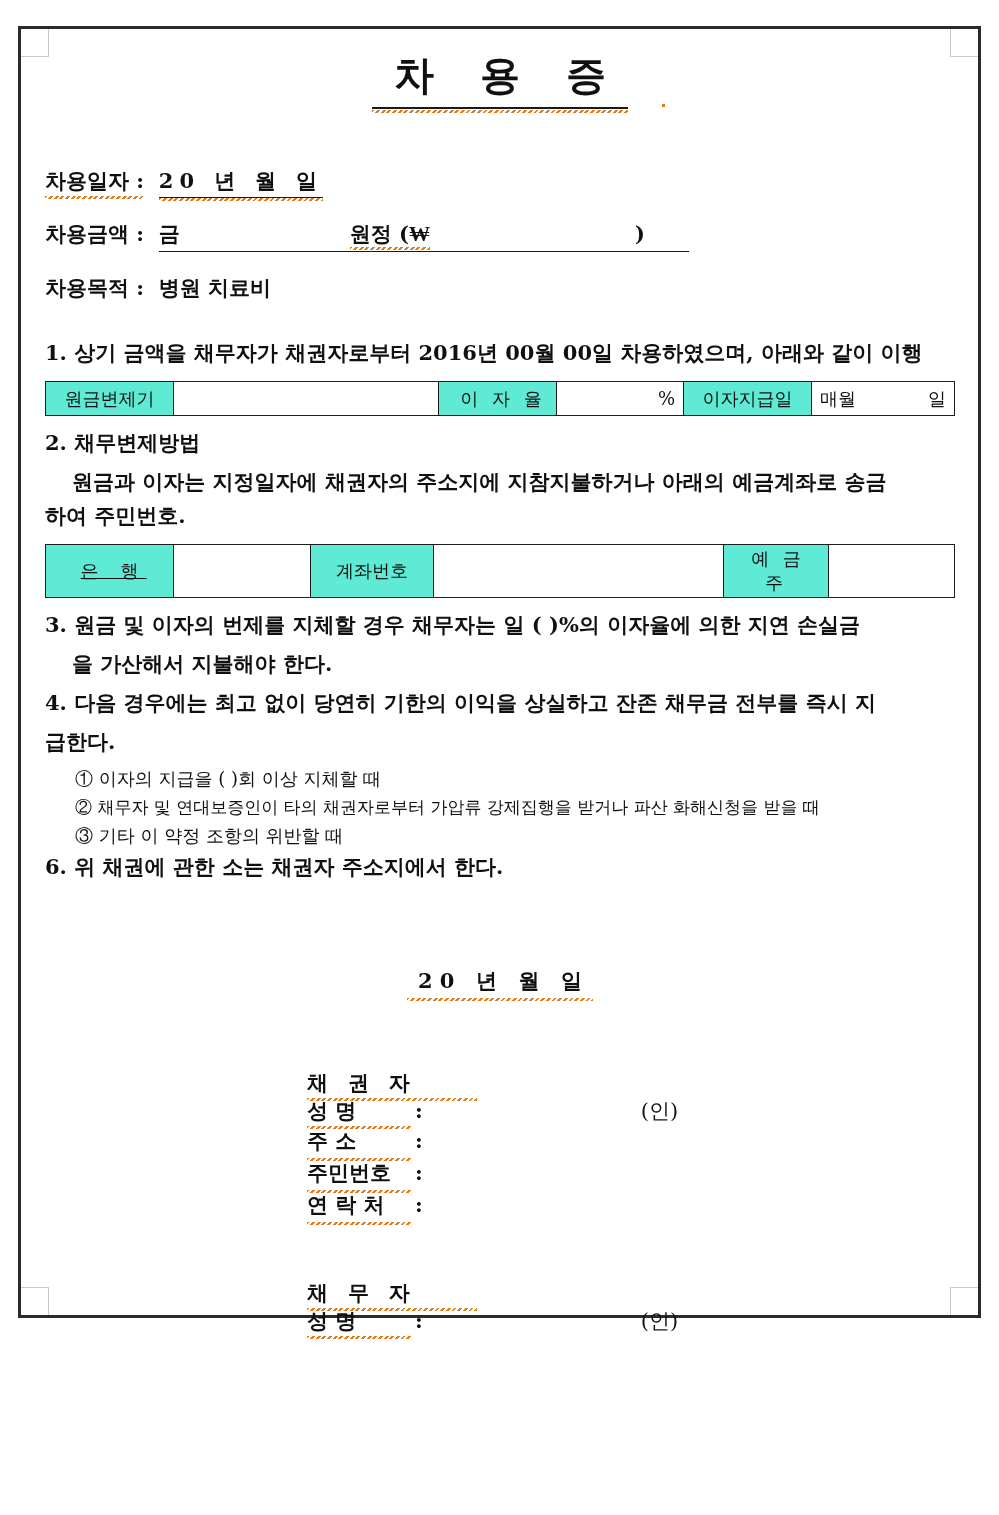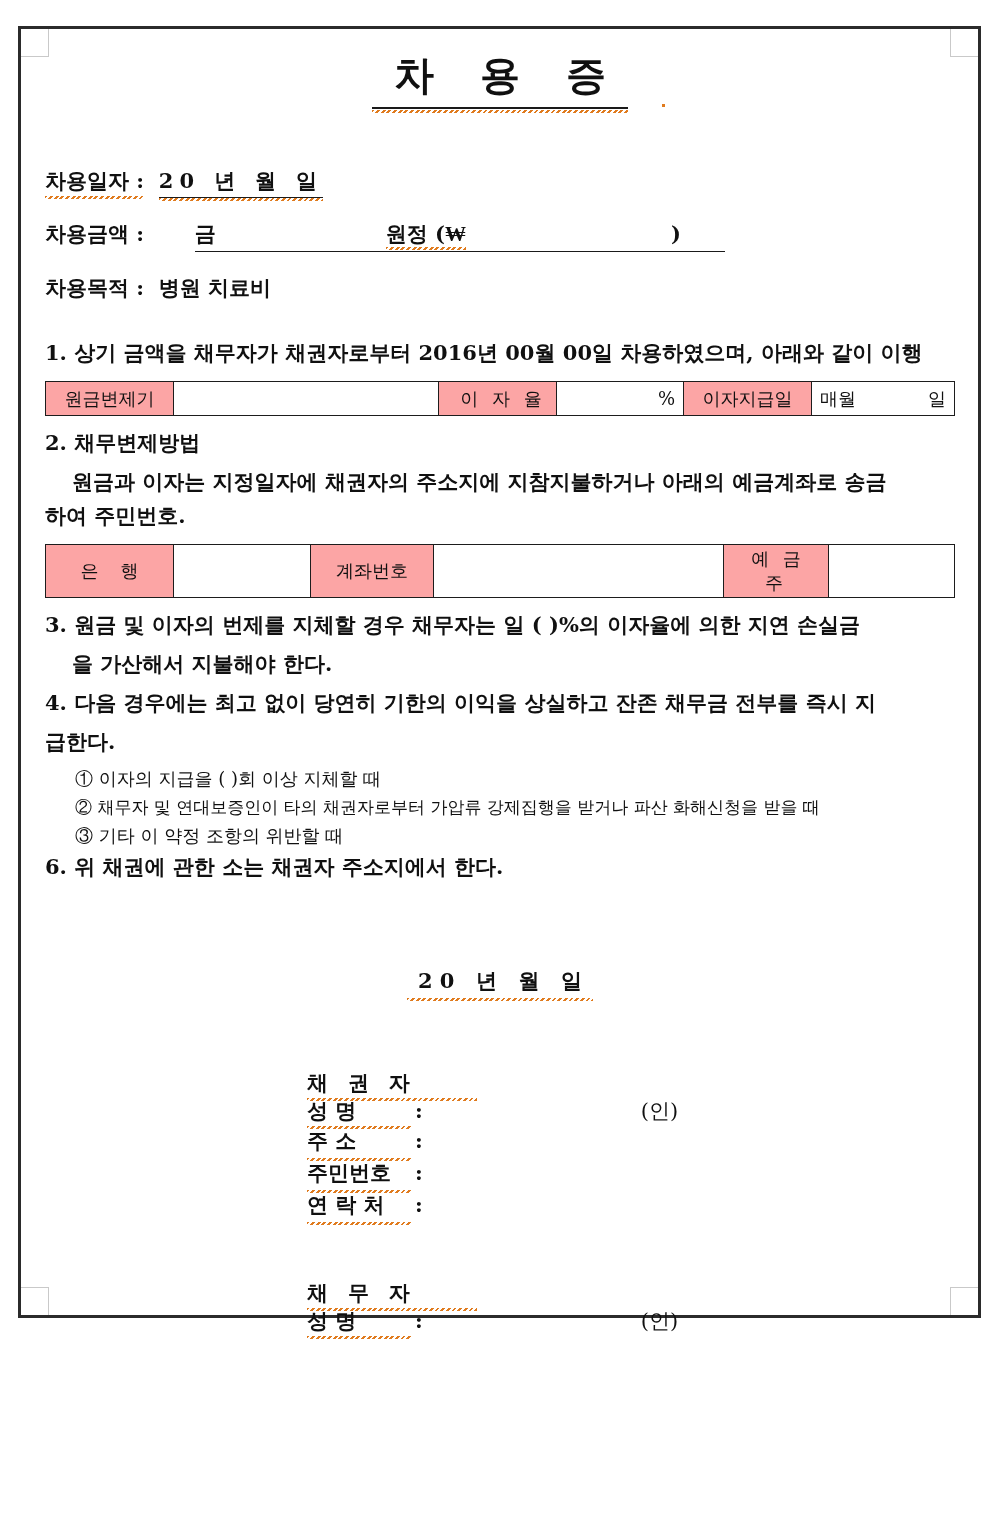--- a/index.html
+++ b/index.html
@@ -119,21 +119,20 @@
   }
   .ul-solid {
     border-bottom: 1.6px solid #1a1a1a;
     padding-bottom: 2px;
     display: inline-block;
   }
   .sp-date { letter-spacing: 0.30em; }
   .amount-line {
     display: inline-block;
     min-width: 530px;
-    margin-left: 36px;
   }
   .amt-gap { display: inline-block; width: 170px; }
   .won-gap { display: inline-block; width: 205px; }
 
   
   .clauses { margin-top: 34px; }
   .clause {
     font-size: 21px;
     font-weight: bold;
     font-family: "DejaVu Serif", "Liberation Serif", serif;
@@ -178,21 +177,21 @@
   }
   table.form-table td {
     border: 1.3px solid #1d1d1d;
     height: 34px;
     font-size: 18px;
     padding: 2px 8px;
     box-sizing: border-box;
     vertical-align: middle;
   }
   td.hd {
-    background: #fca5a5;
+    background: #5eead4;
     text-align: center;
     font-weight: normal;
   }
   td.val { background: #ffffff; }
   td.val.right { text-align: right; }
   .cellspace { letter-spacing: 0.45em; text-indent: 0.45em; }
   .cellspace-sm { letter-spacing: 0.22em; text-indent: 0.22em; }
   .split-cell {
     display: flex;
     justify-content: space-between;
@@ -315,21 +314,21 @@
       </tbody>
         </table>
 
       <div class="clause nohang">2. 채무변제방법</div>
       <div class="para" style="padding-left:27px;">원금과  이자는  지정일자에  채권자의  주소지에  지참지불하거나  아래의  예금계좌로  송금</div>
       <div class="para">하여 주민번호.</div>
 
       <table class="form-table">
         <tbody>
             <tr>
-          <td class="hd cellspace" style="width:128px;">은    행</td>
+          <td class="hd cellspace" style="width:128px;text-decoration:underline;">은    행</td>
           <td class="val" style="width:137px;"></td>
           <td class="hd" style="width:123px;">계좌번호</td>
           <td class="val" style="width:290px;"></td>
           <td class="hd cellspace-sm" style="width:105px;">예 금 주</td>
           <td class="val"></td>
         </tr>
       </tbody>
         </table>
 
       <div class="clause hang">3. 원금 및 이자의 번제를 지체할 경우 채무자는 일 (      )%의 이자율에 의한 지연 손실금</div>

